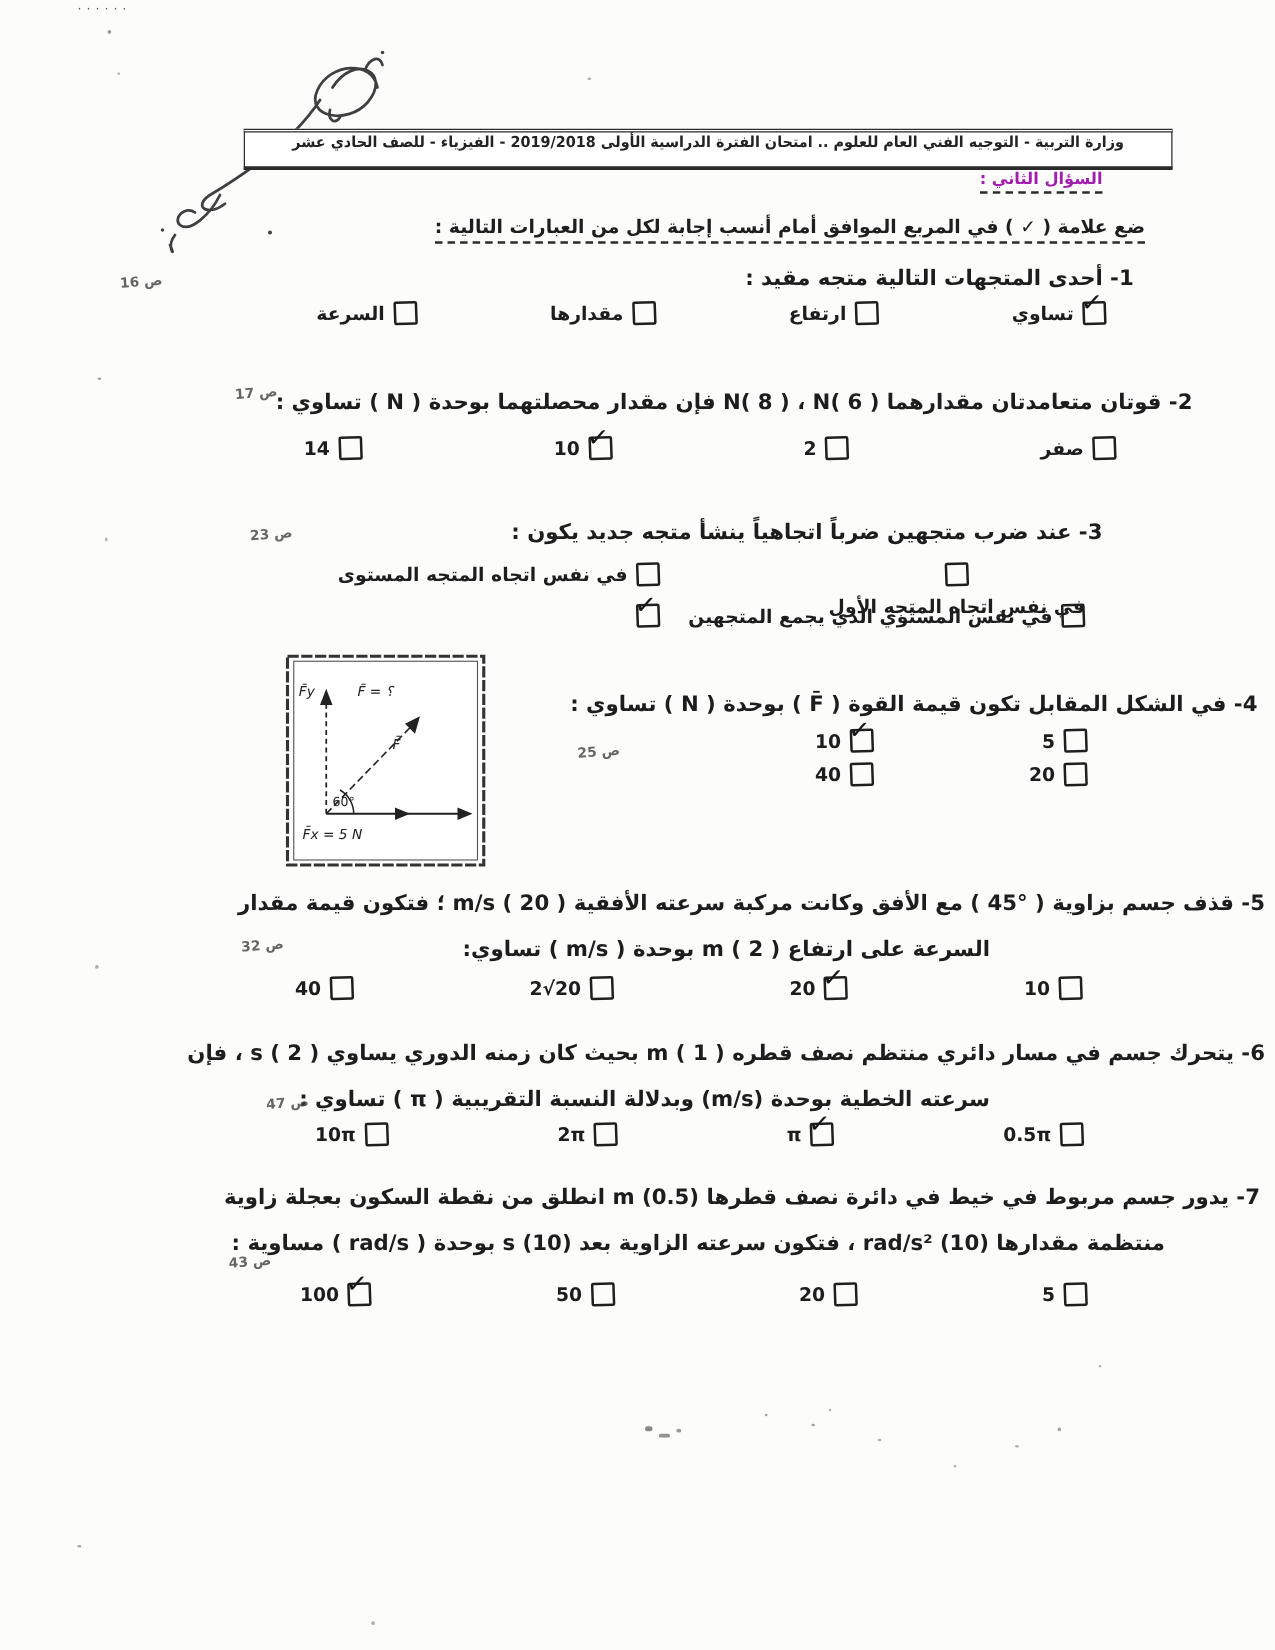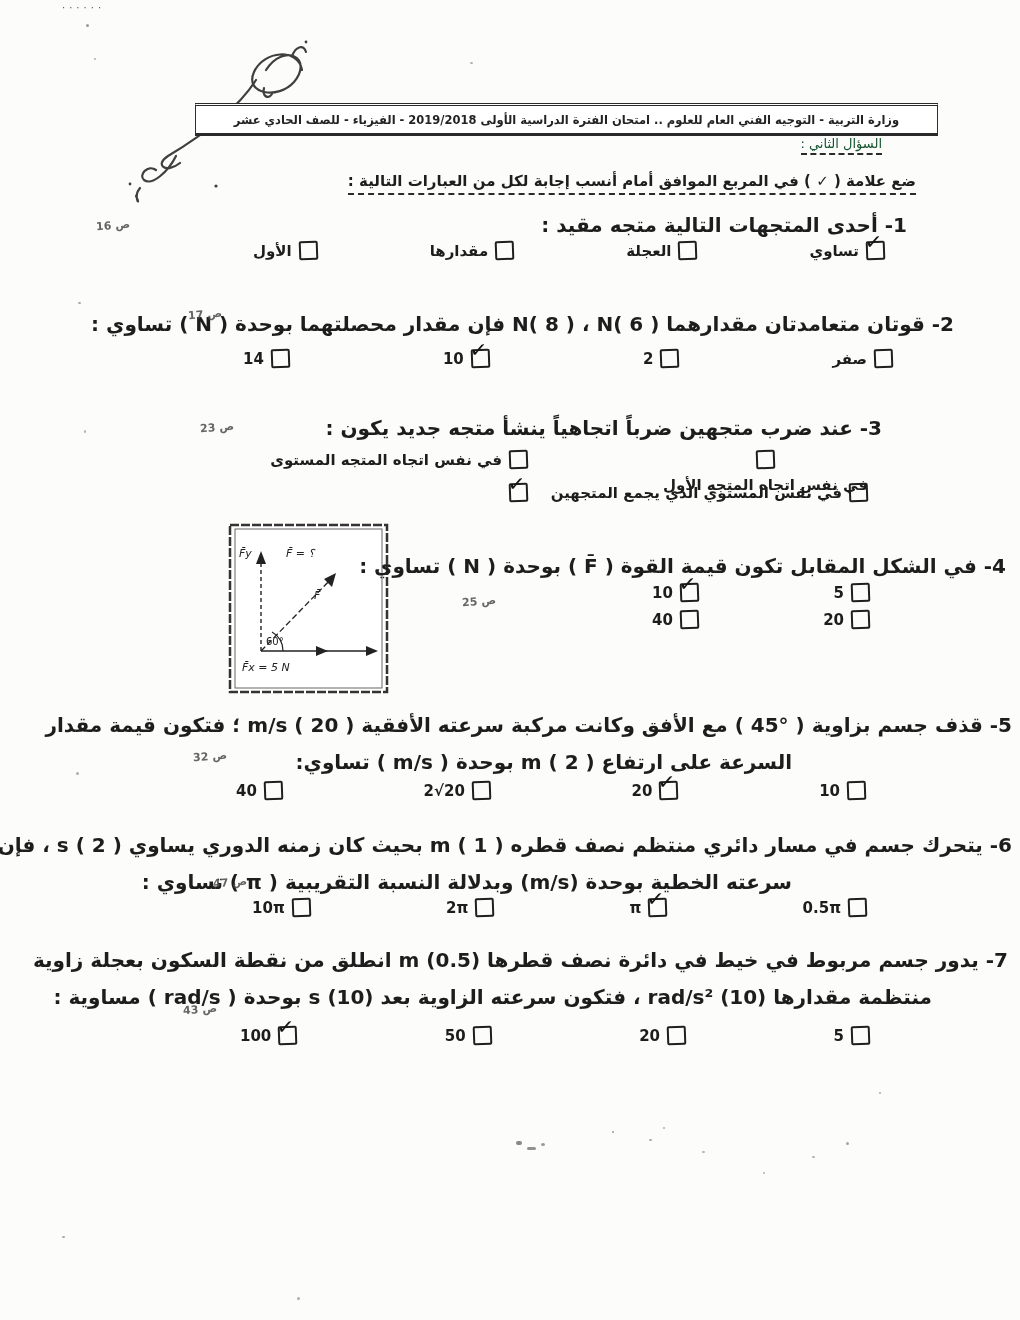--- a/index.html
+++ b/index.html
@@ -7,38 +7,38 @@
     width:1020px;height:1320px;position:relative;overflow:hidden;
     background:#fcfcfb;
     font-family:"DejaVu Sans",sans-serif;
     color:#1c1c1c;
   }
   .abs{position:absolute;}
   
   .header-box{
     left:195px;top:103px;width:741px;height:27px;
     border:1px solid #2e2e2e;border-top:3px double #2a2a2a;border-bottom:3px solid #2a2a2a;
-    display:flex;align-items:center;justify-content:center;
+    display:flex;align-items:flex-start;justify-content:center;
     background:#fff;
   }
   .header-box .htxt{
     font-size:11.5px;font-weight:700;color:#232323;white-space:nowrap;
     direction:rtl;letter-spacing:.2px;transform:scaleY(1.05);
   }
   
   .section-title{
-    right:138px;top:136px;font-size:13px;font-weight:400;direction:rtl;
-    border-bottom:2px dashed #2b2b2b;padding-bottom:2px;color:#14532d;
+    right:138px;top:136px;font-size:13px;font-weight:700;direction:rtl;
+    border-bottom:2px dashed #2b2b2b;padding-bottom:2px;color:#a21caf;
   }
   .instruction{
     right:104px;top:172px;font-size:15px;font-weight:700;direction:rtl;
     border-bottom:2px dashed #2b2b2b;padding-bottom:3px;color:#1e1e1e;
   }
   
-  .q{font-size:20px;font-weight:700;direction:rtl;white-space:nowrap;color:#1d1d1d;}
+  .q{font-size:17px;font-weight:700;direction:rtl;white-space:nowrap;color:#1d1d1d;}
   .mnote{font-size:11px;font-weight:700;color:#4b4b4b;direction:rtl;transform:rotate(-4deg);opacity:.85;}
   
   .optrow{display:flex;direction:rtl;justify-content:space-between;align-items:center;}
   .opt{display:inline-flex;direction:rtl;align-items:center;gap:7px;cursor:default;}
   .cb{
     position:relative;width:15px;height:15px;flex:0 0 15px;
     border:2px solid #1f1f1f;border-radius:2px;background:transparent;
     transform:rotate(-2deg);
   }
   .tick{
@@ -107,29 +107,29 @@
 <div class="abs mnote" style="left:96px;top:219px;">ص 16</div>
 <div class="abs optrow" style="left:253px;top:241px;width:632px;">
   <span class="opt">
     <span class="cb">
         <span class="tick on">✓</span>
       </span>
     <span class="ol">تساوي</span>
   </span>
   <span class="opt">
     <span class="cb"></span>
-    <span class="ol">العجلة</span>
+    <span class="ol">ارتفاع</span>
   </span>
   <span class="opt">
     <span class="cb"></span>
     <span class="ol">مقدارها</span>
   </span>
   <span class="opt">
     <span class="cb"></span>
-    <span class="ol">الأول</span>
+    <span class="ol">السرعة</span>
   </span>
 </div>
 
 <div class="abs q" style="right:66px;top:312px;">2- قوتان متعامدتان مقدارهما N( 8 ) ، N( 6 ) فإن مقدار محصلتهما بوحدة ( N ) تساوي :</div>
 <div class="abs mnote" style="left:188px;top:308px;">ص 17</div>
 <div class="abs optrow" style="left:243px;top:349px;width:650px;">
   <span class="opt">
     <span class="cb"></span>
     <span class="ol">صفر</span>
   </span>

